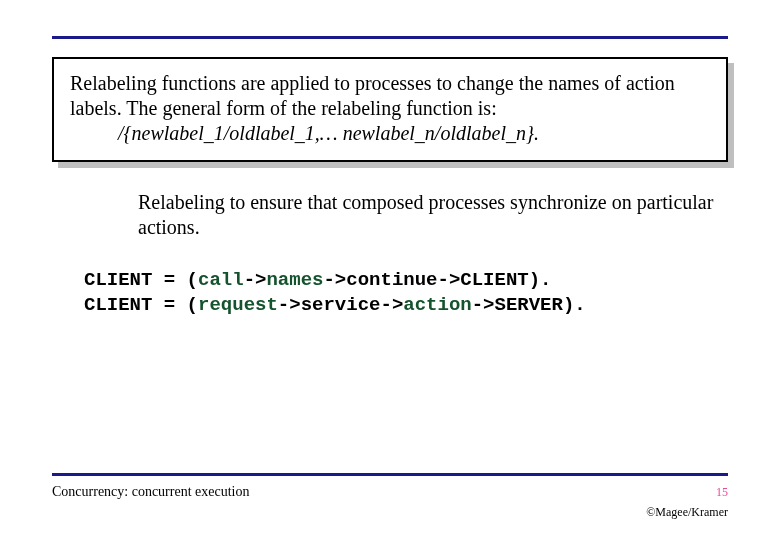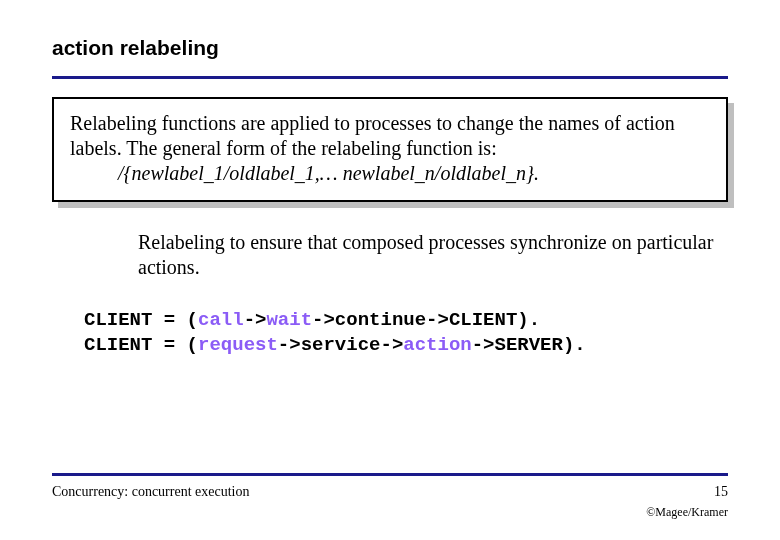--- a/index.html
+++ b/index.html
@@ -62,75 +62,74 @@
   }
   .code-block {
     margin-left: 32px;
     font-family: 'Courier New', Courier, monospace;
     font-size: 19px;
     font-weight: bold;
     line-height: 1.3;
     color: #000;
   }
   .code-block .kw {
-    color: #8b5cf6;
+    color: #14532d;
   }
   .bottom-rule {
     position: absolute;
     left: 52px;
     right: 52px;
     bottom: 64px;
     border: none;
     border-top: 3px solid #1a1a8a;
   }
   .footer-left {
     position: absolute;
     left: 52px;
     bottom: 40px;
     font-size: 14px;
     color: #000;
   }
   .footer-pageno {
     position: absolute;
     right: 52px;
     bottom: 40px;
-    font-size: 14px;
-    color: #000000;
+    font-size: 12px;
+    color: #ec4899;
     margin-left: 15px;
   }
   .footer-credit {
     position: absolute;
     right: 52px;
     bottom: 20px;
     font-size: 12px;
     color: #000;
     text-align: right;
   }
 </style>
 </head>
 <body>
 
 <div class="slide">
 
-  <div class="title">action relabeling</div>
   <hr class="title-rule">
 
   <div class="box-wrap">
     <div class="box-shadow"></div>
     <div class="box">
       <p>Relabeling functions are applied to processes to change the names of action labels. The general form of the relabeling function is:</p>
       <p class="indent">/{newlabel_1/oldlabel_1,… newlabel_n/oldlabel_n}.</p>
     </div>
   </div>
 
   <div class="mid-text">Relabeling to ensure that composed processes synchronize on particular actions.</div>
 
   <div class="code-block">
     <div>
-      <span>CLIENT = (</span><span class="kw">call</span><span>-&gt;</span><span class="kw">wait</span><span>-&gt;continue-&gt;CLIENT).</span>
+      <span>CLIENT = (</span><span class="kw">call</span><span>-&gt;</span><span class="kw">names</span><span>-&gt;continue-&gt;CLIENT).</span>
     </div>
     <div>
       <span>CLIENT = (</span><span class="kw">request</span><span>-&gt;service-&gt;</span><span class="kw">action</span><span>-&gt;SERVER).</span>
     </div>
   </div>
 
   <hr class="bottom-rule">
   <div class="footer-left">Concurrency: concurrent execution</div>
   <div class="footer-pageno">15</div>
   <div class="footer-credit">©Magee/Kramer</div>

